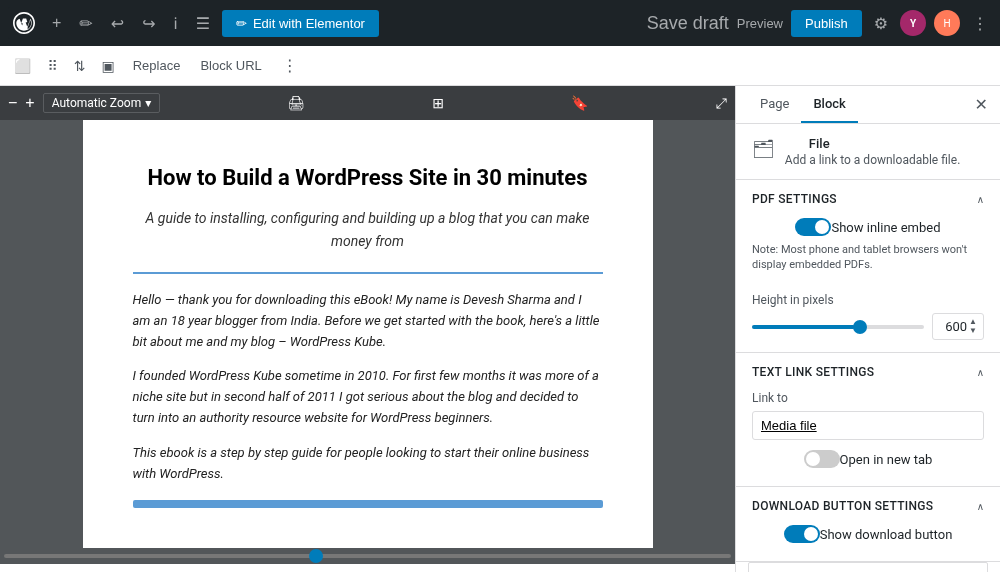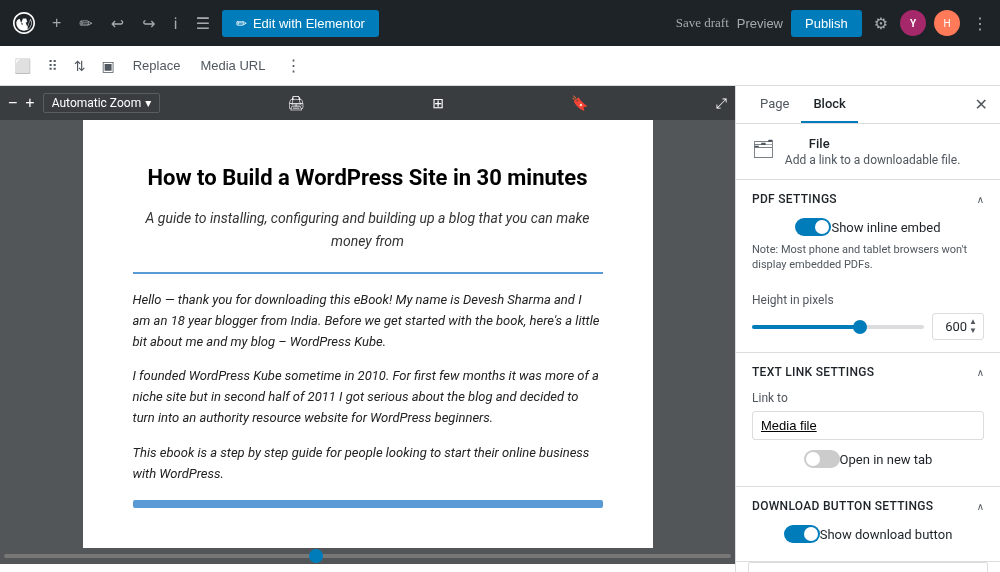--- a/index.html
+++ b/index.html
@@ -8,21 +8,21 @@
     
     #top-toolbar {
       display: flex; align-items: center; height: 46px;
       background: #1d2327; padding: 0 8px; gap: 6px;
     }
     .wp-logo { width: 32px; height: 32px; background: #1d2327; display: flex; align-items: center; justify-content: center; border-radius: 2px; }
     .wp-logo svg { width: 22px; height: 22px; fill: #fff; }
     .toolbar-btn { background: none; border: none; color: #a7aaad; cursor: pointer; padding: 4px 6px; border-radius: 2px; display: flex; align-items: center; justify-content: center; font-size: 16px; }
     .edit-elementor-btn { background: #007cba; color: #fff; border: none; border-radius: 3px; padding: 6px 14px; font-size: 13px; font-weight: 500; cursor: pointer; display: flex; align-items: center; gap: 6px; }
     .toolbar-right { margin-left: auto; display: flex; align-items: center; gap: 8px; }
-    .save-draft-btn { background: none; border: none; color: #a7aaad; cursor: pointer; font-size: 13px; font-family: Liberation Serif, serif; }
+    .save-draft-btn { background: none; border: none; color: #a7aaad; cursor: pointer; font-size: 18px; }
     .preview-btn { background: none; border: none; color: #a7aaad; cursor: pointer; font-size: 13px; }
     .publish-btn { background: #007cba; color: #fff; border: none; border-radius: 3px; padding: 6px 14px; font-size: 13px; font-weight: 500; cursor: pointer; }
     .icon-btn { background: none; border: none; color: #a7aaad; cursor: pointer; font-size: 16px; padding: 4px; }
     .yoast-badge { background: #a4286a; border-radius: 50%; width: 26px; height: 26px; display: flex; align-items: center; justify-content: center; font-size: 10px; color: #fff; font-weight: bold; }
     .hubspot-badge { background: #ff7a59; border-radius: 50%; width: 26px; height: 26px; display: flex; align-items: center; justify-content: center; font-size: 10px; color: #fff; }
 
     
     #secondary-toolbar {
       display: flex; align-items: center; height: 40px;
       background: #fff; border-bottom: 1px solid #dcdcde; padding: 0 8px; gap: 4px;
@@ -159,21 +159,21 @@
     <button class="icon-btn">⋮</button>
   </div>
 </div>
 
 <div id="secondary-toolbar">
   <button class="sec-btn">⬜</button>
   <button class="sec-btn">⠿</button>
   <button class="sec-btn">⇅</button>
   <button class="sec-btn">▣</button>
   <button class="replace-btn">Replace</button>
-  <button class="copy-url-btn">Media URL</button>
+  <button class="copy-url-btn">Block URL</button>
   <button class="more-btn">⋮</button>
 </div>
 
 <div id="main-content">
 
   <div id="editor-wrapper">
     <div id="editor-area">
 
       <div id="pdf-viewer">
 

